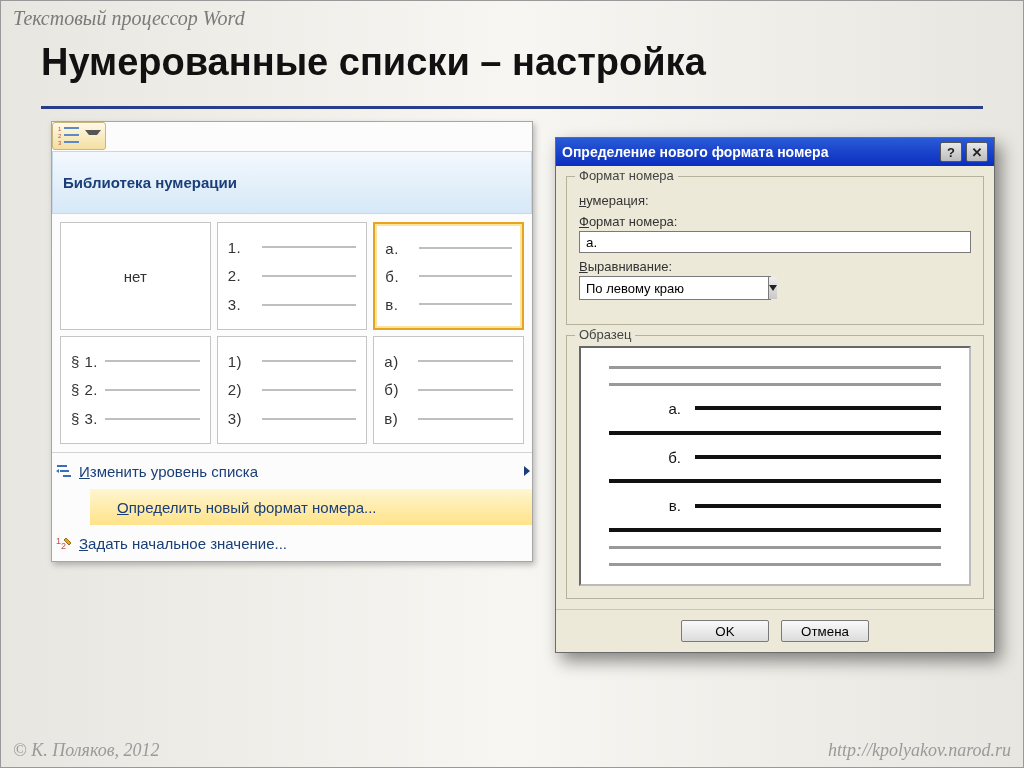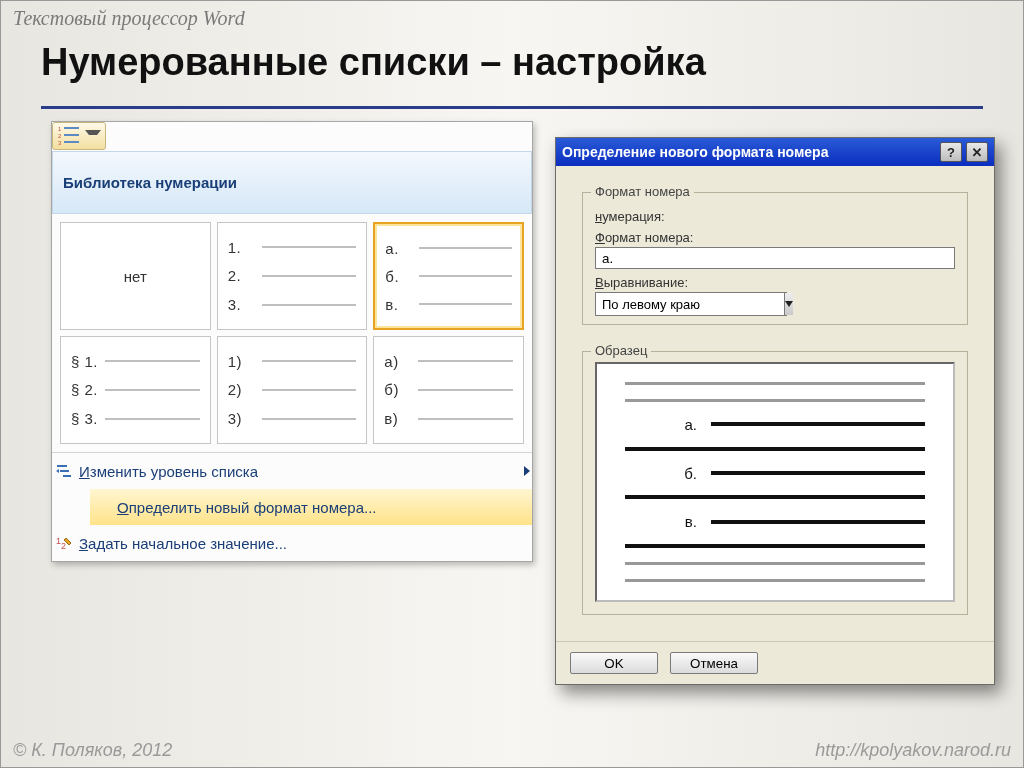--- a/index.html
+++ b/index.html
@@ -1,19 +1,19 @@
 <!DOCTYPE html>
 <html><head>
 <meta charset="utf-8">
 <style>
 html,body{margin:0;padding:0;width:1024px;height:768px;font-family:Tahoma,Arial,sans-serif;background:#fff;overflow:hidden}
 .slide{width:1024px;height:768px;position:relative;background:linear-gradient(to right,#e8e6e0,#f8f6f2 50%,#e8e6e0);border:1px solid #999;box-sizing:border-box}
 .tophdr{position:absolute;top:6px;left:12px;font-style:italic;color:#7a7a7a;font-family:"Times New Roman",serif;font-size:20px}
 .title{position:absolute;top:40px;left:40px;right:40px;font-family:Arial,sans-serif;font-size:38px;font-weight:bold;color:#111;border-bottom:3px solid #2a3d8a;padding-bottom:22px}
-.footer{position:absolute;bottom:6px;left:12px;right:12px;display:flex;justify-content:space-between;font-style:italic;color:#9a9a9a;font-family:Liberation Sans, sans-serif;font-size:18px}
+.footer{position:absolute;bottom:6px;left:12px;right:12px;display:flex;justify-content:space-between;font-style:italic;color:#9a9a9a;font-family:Liberation Serif, serif;font-size:18px}
 
 .panel{position:absolute;top:120px;left:50px;width:480px;background:#fcfcfc;border:1px solid #a6a6a6;box-shadow:2px 3px 6px rgba(0,0,0,.25);font-size:15px}
 .ribbonbtn{display:inline-flex;align-items:center;gap:2px;padding:2px 4px;margin:0 0 1px 0;border:1px solid #c9b67a;background:linear-gradient(#fff9e8,#f3dfa0);border-radius:3px}
 .ribbonbtn svg{width:26px;height:22px}
 .ribbonbtn .caret{width:8px;height:8px;border-top:5px solid #555;border-left:4px solid transparent;border-right:4px solid transparent}
 .libhdr{background:linear-gradient(#f3f8fd,#d6e8f7);border:1px solid #c4d8ea;padding:22px 10px;color:#1a3e78;font-weight:bold}
 .gallery{padding:8px;display:grid;grid-template-columns:repeat(3,1fr);gap:6px}
 .tile{border:1px solid #c5c5c5;background:#fff;height:108px;box-sizing:border-box;padding:10px 10px;display:flex;flex-direction:column;justify-content:space-around;position:relative;cursor:pointer}
 .tile.none{justify-content:center;align-items:center;color:#333}
 .tile.sel{border:2px solid #e7a423;box-shadow:0 0 0 2px #fce49a inset}
@@ -24,37 +24,37 @@
 .mitem{display:flex;align-items:center;gap:5px;padding:8px 2px;color:#1a3e78;cursor:pointer}
 .mitem.active{background:linear-gradient(#fff6d0,#ffe38a);margin-left:38px;}
 .mitem .micon{width:20px;height:20px;display:flex;align-items:center;justify-content:center}
 .mitem u{text-decoration:underline}
 .mitem .arrow{margin-left:auto;border-left:6px solid #1a3e78;border-top:5px solid transparent;border-bottom:5px solid transparent}
 
 .dlg{position:absolute;top:136px;left:554px;width:438px;background:#ece9d8;border:1px solid #6b6b6b;box-shadow:6px 8px 16px rgba(0,0,0,.45);font-size:13px}
 .dlgtitle{background:linear-gradient(#2a5bd7,#0a2dbf);color:#fff;font-weight:bold;padding:4px 6px;display:flex;align-items:center;gap:4px}
 .dlgtitle .t{flex:1;font-size:14px}
 .winbtn{width:20px;height:18px;background:linear-gradient(#e8e8e8,#bcbcbc);border:1px solid #555;border-radius:2px;display:flex;align-items:center;justify-content:center;font-size:13px;font-weight:bold;color:#222;cursor:pointer}
-.grp{border:1px solid #b5b19a;border-top:1px solid #b5b19a;margin:26px;padding:10px 12px 8px;position:relative}
+.grp{border:1px solid #b5b19a;border-top:1px solid #b5b19a;margin:10px;padding:10px 12px 24px;position:relative}
 .grp .legend{position:absolute;top:-9px;left:8px;background:#ece9d8;padding:0 4px;color:#444}
 .lbl{display:block;margin:6px 0 2px;color:#333}
 .u{text-decoration:underline}
 .row{display:flex;gap:10px;align-items:center}
 .combo{flex:1;display:flex;border:1px solid #7a7a7a;background:#fff;height:22px}
 .combo .txt{flex:1;padding:2px 6px;background:#fff;border:none;outline:none;font:inherit;color:#000}
 .combo .cbtn{width:18px;border-left:1px solid #7a7a7a;background:linear-gradient(#eee,#c9c9c9);display:flex;align-items:center;justify-content:center;cursor:pointer}
 .combo .cbtn::after{content:"";border-top:6px solid #222;border-left:4px solid transparent;border-right:4px solid transparent}
 .btn{border:1px solid #7a7a7a;border-radius:2px;background:linear-gradient(#fafafa,#dcdcdc);padding:2px 12px;height:22px;box-sizing:border-box;cursor:pointer;display:inline-flex;align-items:center}
 .textfield{border:1px solid #7a7a7a;background:#fff;height:22px;padding:2px 6px;box-sizing:border-box;width:100%}
 .preview{background:#fff;border:2px inset #bbb;height:200px;padding:18px 28px;display:flex;flex-direction:column;justify-content:space-between}
 .pbar{height:3px;background:#999}
 .pbar.dk{background:#111;height:4px}
 .pline{display:flex;align-items:center;gap:14px;padding-left:50px}
 .pline .pm{min-width:22px;color:#111;text-align:right;font-size:15px}
-.dlgfoot{display:flex;justify-content:flex-start;gap:12px;padding:10px 14px;border-top:1px solid #c9c6b5}
+.dlgfoot{display:flex;justify-content:center;gap:12px;padding:10px 14px;border-top:1px solid #c9c6b5}
 .dlgfoot .btn{width:88px;justify-content:center}
 </style>
 </head>
 <body>
 
 <div class="slide">
   <div class="tophdr">Текстовый процессор Word</div>
   <div class="title">Нумерованные списки – настройка</div>
 
   <div class="panel">

